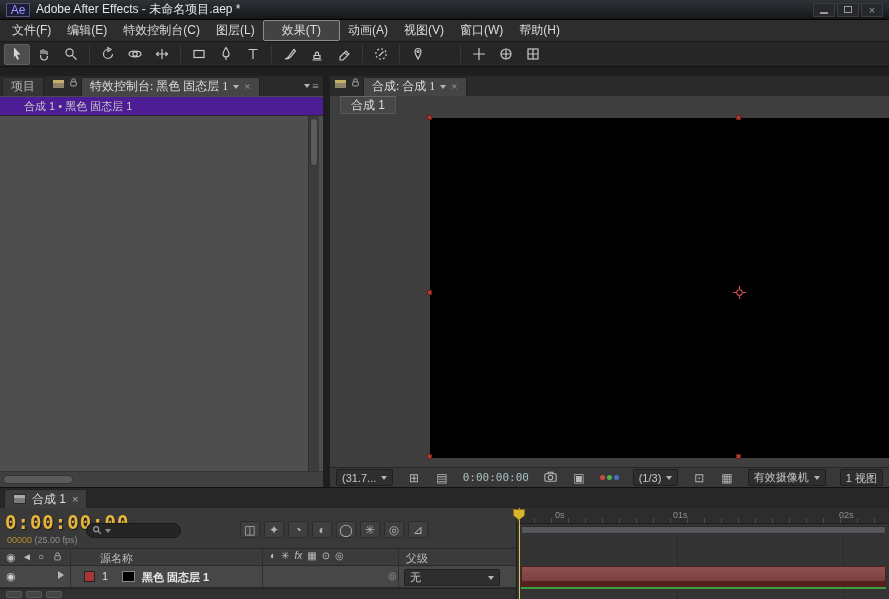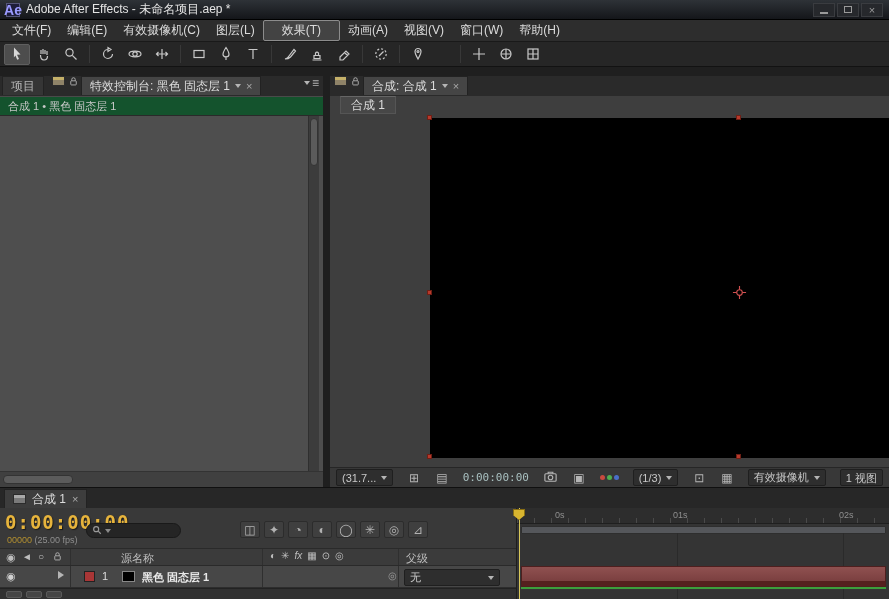--- a/index.html
+++ b/index.html
@@ -10,22 +10,22 @@
     font-family:"Liberation Sans", sans-serif; font-size:12px;
     user-select:none;
   }
   .abs { position:absolute; }
   .flex { display:flex; align-items:center; }
 
   
   .titlebar { left:0; top:0; width:889px; height:20px;
     background:linear-gradient(#2e3237,#14161a); display:flex; align-items:center;
     padding:0 6px; gap:6px; color:#e4e4e4; border-bottom:1px solid #000; }
-  .ae-badge { width:14px; height:14px; background:#1d1d3a; border:1px solid #55557a;
-    color:#9a9aff; font-size:14px; font-weight:bold; display:flex; align-items:center;
+  .ae-badge { width:24px; height:14px; background:#1d1d3a; border:1px solid #55557a;
+    color:#9a9aff; font-size:12px; font-weight:normal; display:flex; align-items:center;
     justify-content:center; }
   .winbtns { margin-left:auto; display:flex; gap:2px; }
   .winbtn { width:22px; height:14px; display:flex; align-items:center; justify-content:center;
     color:#9a9a9a; font-size:11px; background:#26282c; border:1px solid #3a3c40; }
   .winbtn .min { display:block; width:8px; border-bottom:2px solid #9a9a9a; margin-top:6px; }
   .winbtn .max { display:block; width:8px; height:7px; border:1.5px solid #9a9a9a; }
 
   
   .menubar { left:0; top:20px; width:889px; height:22px; background:#2d2d2d;
     border-bottom:1px solid #191919; display:flex; align-items:center; padding-left:4px; }
@@ -34,21 +34,21 @@
 
   
   .toolbar { left:0; top:42px; width:889px; height:25px; background:#262626;
     border-bottom:1px solid #121212; display:flex; align-items:center; padding-left:4px; gap:1px; }
   .tool { width:26px; height:21px; display:flex; align-items:center; justify-content:center; border-radius:2px; }
   .tool svg { width:16px; height:16px; stroke:#c8c8c8; fill:none; stroke-width:1.2; }
   .tool.active { background:#4d4d4d; border:1px solid #5f5f5f; }
   .tsep { width:1px; height:18px; background:#141414; border-right:1px solid #383838; margin:0 4px; }
 
   
-  .tabrow { background:#2a2a2a; display:flex; align-items:flex-start; }
+  .tabrow { background:#2a2a2a; display:flex; align-items:center;font-family:Liberation Serif, serif; }
   .ptab { display:flex; align-items:center; gap:5px; height:19px; padding:0 8px;
     background:#454545; border:1px solid #222; border-bottom:none; color:#ddd; white-space:nowrap; }
   .ptab.inactive { background:#353535; color:#b3b3b3; }
   .arrow { width:0; height:0; border-left:3.5px solid transparent; border-right:3.5px solid transparent;
     border-top:4px solid #b5b5b5; display:inline-block; }
   .tab-x { color:#a8a8a8; font-size:11px; line-height:1; }
   .grpicon { width:13px; height:10px; background:#8f8368; border:1px solid #2c2c2c; position:relative; }
   .grpicon::before { content:""; position:absolute; left:0; top:0; right:0; height:3px; background:#c4b069; }
   .grpicon.gray { background:#7a7a7a; } .grpicon.gray::before { background:#a9a9a9; }
   .lockicon svg { width:11px; height:11px; stroke:#b5b5b5; fill:none; stroke-width:1.3; }
@@ -127,21 +127,21 @@
         </span>
       <span class="winbtn">
           <span>×</span>
         </span>
     </span>
   </div>
 
   <div class="abs menubar">
     <span class="menu-item">文件(F)</span>
     <span class="menu-item">编辑(E)</span>
-    <span class="menu-item">有效摄像机(C)</span>
+    <span class="menu-item">特效控制台(C)</span>
     <span class="menu-item">图层(L)</span>
     <span class="menu-item hl">效果(T)</span>
     <span class="menu-item">动画(A)</span>
     <span class="menu-item">视图(V)</span>
     <span class="menu-item">窗口(W)</span>
     <span class="menu-item">帮助(H)</span>
   </div>
 
   <div class="abs toolbar">
     <div class="tool active">
@@ -256,21 +256,21 @@
     <div class="ptab">
       <span>特效控制台: 黑色 固态层 1</span>
       <span class="arrow"></span>
       <span class="tab-x">×</span>
     </div>
     <span class="pmenu">
       <span class="arrow"></span>
       <span>≡</span>
     </span>
   </div>
-  <div class="abs" style="left:0; top:96px; width:323px; height:20px; background:#14532d; border-top:1px solid #4a4a4a; border-bottom:1px solid #2a2a2a; padding:2px 8px; color:#c8c8c8; font-size:11px;">
+  <div class="abs" style="left:0; top:96px; width:323px; height:20px; background:#4c1d95; border-top:1px solid #4a4a4a; border-bottom:1px solid #2a2a2a; padding:2px 24px; color:#c8c8c8; font-size:11px;">
     <span>合成 1 • 黑色 固态层 1</span>
   </div>
   <div class="abs" style="left:0; top:116px; width:323px; height:371px; background:#4e4e4e;">
     <div class="scrolltrack" style="right:4px; top:0; width:11px; height:355px;">
       <div class="scrollthumb" style="left:1px; top:2px; width:8px; height:48px;"></div>
     </div>
     <div class="abs" style="left:0; top:355px; width:323px; height:16px; background:#404040; border-top:1px solid #333;">
       <div class="scrollthumb" style="left:3px; top:3px; width:70px; height:9px;"></div>
     </div>
   </div>
@@ -379,21 +379,21 @@
     <div class="hdr">
       <span class="abs" style="left:6px; top:2px; font-size:11px;">◉</span>
       <span class="abs" style="left:22px; top:2px; font-size:10px;">◄</span>
       <span class="abs" style="left:38px; top:2px; font-size:10px;">○</span>
       <span class="abs lockicon" style="left:52px; top:2px;">
         <svg viewBox="0 0 16 16">
             <rect x="4" y="7" width="8" height="6" rx="1"></rect>
             <path d="M5.5 7 V5 a2.5 2.5 0 0 1 5 0 V7"></path>
           </svg></span>
       <span class="hairline" style="left:70px;"></span>
-      <span class="abs" style="left:100px; top:2px;margin-left:21px;">源名称</span>
+      <span class="abs" style="left:100px; top:2px;">源名称</span>
       <span class="hairline" style="left:262px;"></span>
       <span class="abs flex" style="left:270px; top:1px; gap:5px; font-size:10px;">
         <span>◐</span>
         <span>✳</span>
         <span style="font-style:italic;">fx</span>
         <span>▦</span>
         <span>⊙</span>
         <span>◎</span>
       </span>
       <span class="hairline" style="left:398px;"></span>

